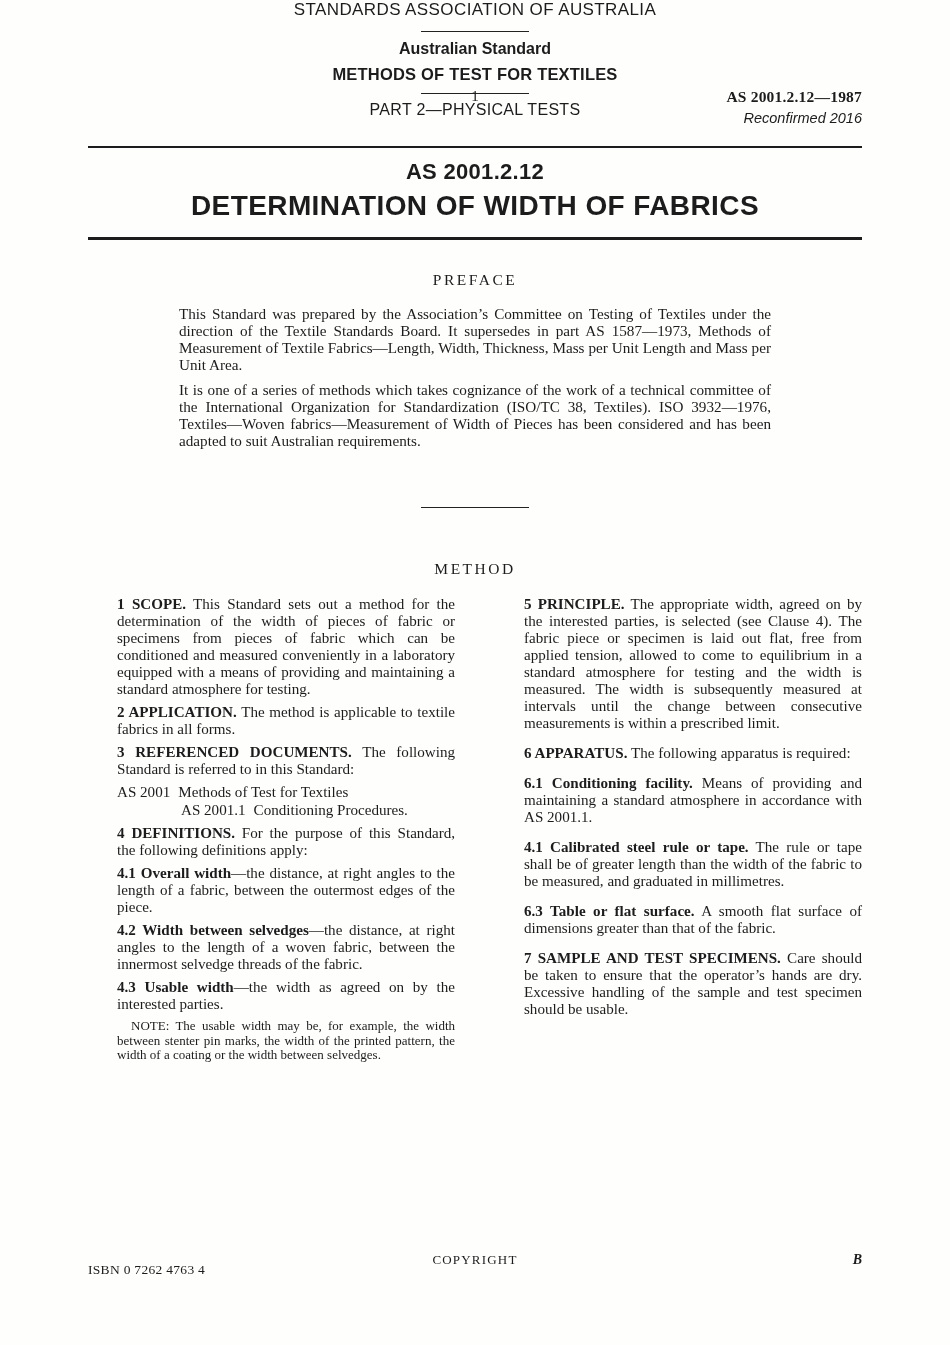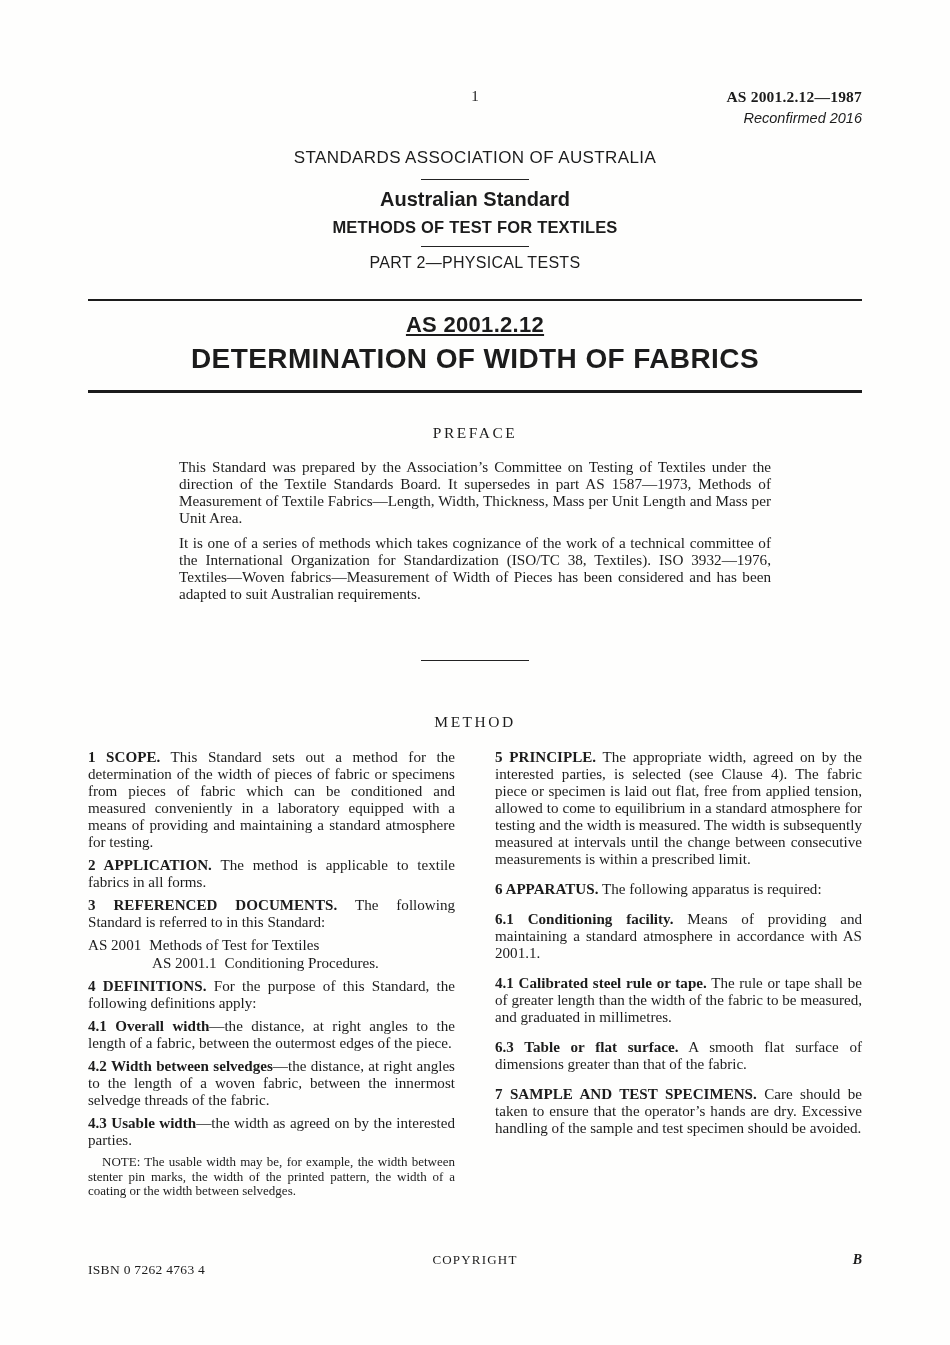--- a/index.html
+++ b/index.html
@@ -16,48 +16,48 @@
   }
 
   
   .page-header { position: absolute; top: 88px; left: 0; width: 100%; height: 48px; }
   .page-number { position: absolute; left: 0; right: 0; top: 0; text-align: center; font-size: 15px; }
   .doc-ref { position: absolute; right: 88px; top: 0; text-align: right; }
   .doc-code { font-weight: bold; font-size: 15.5px; letter-spacing: 0.2px; }
   .reconfirmed { font-family: "Liberation Sans", sans-serif; font-size: 14.5px; margin-top: 4px; font-style: italic; }
 
   
-  .masthead { padding-top: 148px; text-align: center; font-family: "Liberation Sans", sans-serif; }
+  .masthead { text-align: center; font-family: "Liberation Sans", sans-serif; }
   .association { font-size: 17px; letter-spacing: 0.4px; }
   .short-rule { width: 108px; height: 0; border: none; border-top: 1.6px solid #222; margin: 11px auto 8px; }
-  .standard-label { font-size: 20px; font-weight: bold; }
+  .standard-label { font-size: 16px; font-weight: bold; }
   .series-title { font-size: 16.5px; font-weight: bold; margin-top: 7px; letter-spacing: 0.2px; }
   .masthead .rule-2 { margin: 9px auto 7px; }
   .part-title { font-size: 16px; margin-top: 3px; letter-spacing: 0.3px; }
 
   
   .thick-rule { height: 2.4px; background: #1c1c1c; margin: 27px 88px 0; }
   .title-block { text-align: center; font-family: "Liberation Sans", sans-serif; font-weight: bold; }
-  .title-code { font-size: 22px; margin-top: 11px; letter-spacing: 0.3px; text-decoration: underline; }
+  .title-code { font-size: 22px; margin-top: 11px; letter-spacing: 0.3px; }
   .title-main { font-size: 28px; margin-top: 5px; letter-spacing: 0.4px; }
   .rule-bottom { margin-top: 15px; }
 
   
   .section-heading { text-align: center; font-size: 15.5px; letter-spacing: 2.5px; }
   .preface .section-heading { margin-top: 31px; }
   .method .section-heading { margin-top: 52px; }
 
   
   .preface-para { width: 592px; margin: 16px auto 0; font-size: 15.2px; line-height: 17.2px; text-align: justify; }
   .preface-para + .preface-para { margin-top: 7px; }
   .mid-rule { margin: 58px auto 0; }
 
   
   .columns { display: flex; gap: 40px; margin: 18px 88px 0; }
-  .col { flex: 1; font-size: 15.1px; line-height: 17px; }
+  .col { flex: 1; font-size: 15.1px; line-height: 17px; margin-left: 29px; }
   .clause { margin: 0 0 6px; text-align: justify; }
   .clause-label { font-weight: bold; }
   .col-right .clause { margin-bottom: 13px; }
   .ref-line { margin: 0 0 1px; text-align: left; }
   .ref-code { margin-right: 8px; }
   .ref-indent { margin-left: 64px; margin-bottom: 6px; }
   .note { font-size: 13px; line-height: 14.2px; text-align: justify; text-indent: 14px; margin: 3px 0 0; }
 
   
   .footer { position: absolute; left: 88px; right: 88px; top: 1252px; height: 22px; font-size: 13.5px; }
@@ -132,21 +132,21 @@
         <p class="clause"><b class="clause-label">5  PRINCIPLE.</b> <span>The appropriate width, agreed on by the interested parties, is selected (see Clause 4). The fabric piece or specimen is laid out flat, free from applied tension, allowed to come to equilibrium in a standard atmosphere for testing and the width is measured. The width is subsequently measured at intervals until the change between consecutive measurements is within a prescribed limit.</span></p>
 
         <p class="clause"><b class="clause-label">6  APPARATUS.</b> <span>The following apparatus is required:</span></p>
 
         <p class="clause"><b class="clause-label">6.1  Conditioning facility.</b> <span>Means of providing and maintaining a standard atmosphere in accordance with AS 2001.1.</span></p>
 
         <p class="clause"><b class="clause-label">4.1  Calibrated steel rule or tape.</b> <span>The rule or tape shall be of greater length than the width of the fabric to be measured, and graduated in millimetres.</span></p>
 
         <p class="clause"><b class="clause-label">6.3  Table or flat surface.</b> <span>A smooth flat surface of dimensions greater than that of the fabric.</span></p>
 
-        <p class="clause"><b class="clause-label">7  SAMPLE AND TEST SPECIMENS.</b> <span>Care should be taken to ensure that the operator’s hands are dry. Excessive handling of the sample and test specimen should be avoided.</span></p>
+        <p class="clause"><b class="clause-label">7  SAMPLE AND TEST SPECIMENS.</b> <span>Care should be taken to ensure that the operator’s hands are dry. Excessive handling of the sample and test specimen should be usable.</span></p>
       </div>
 
     </div>
   </div>
 
   <div class="footer">
     <div class="isbn">ISBN 0 7262 4763 4</div>
     <div class="copyright">COPYRIGHT</div>
     <div class="page-letter">B</div>
   </div>

